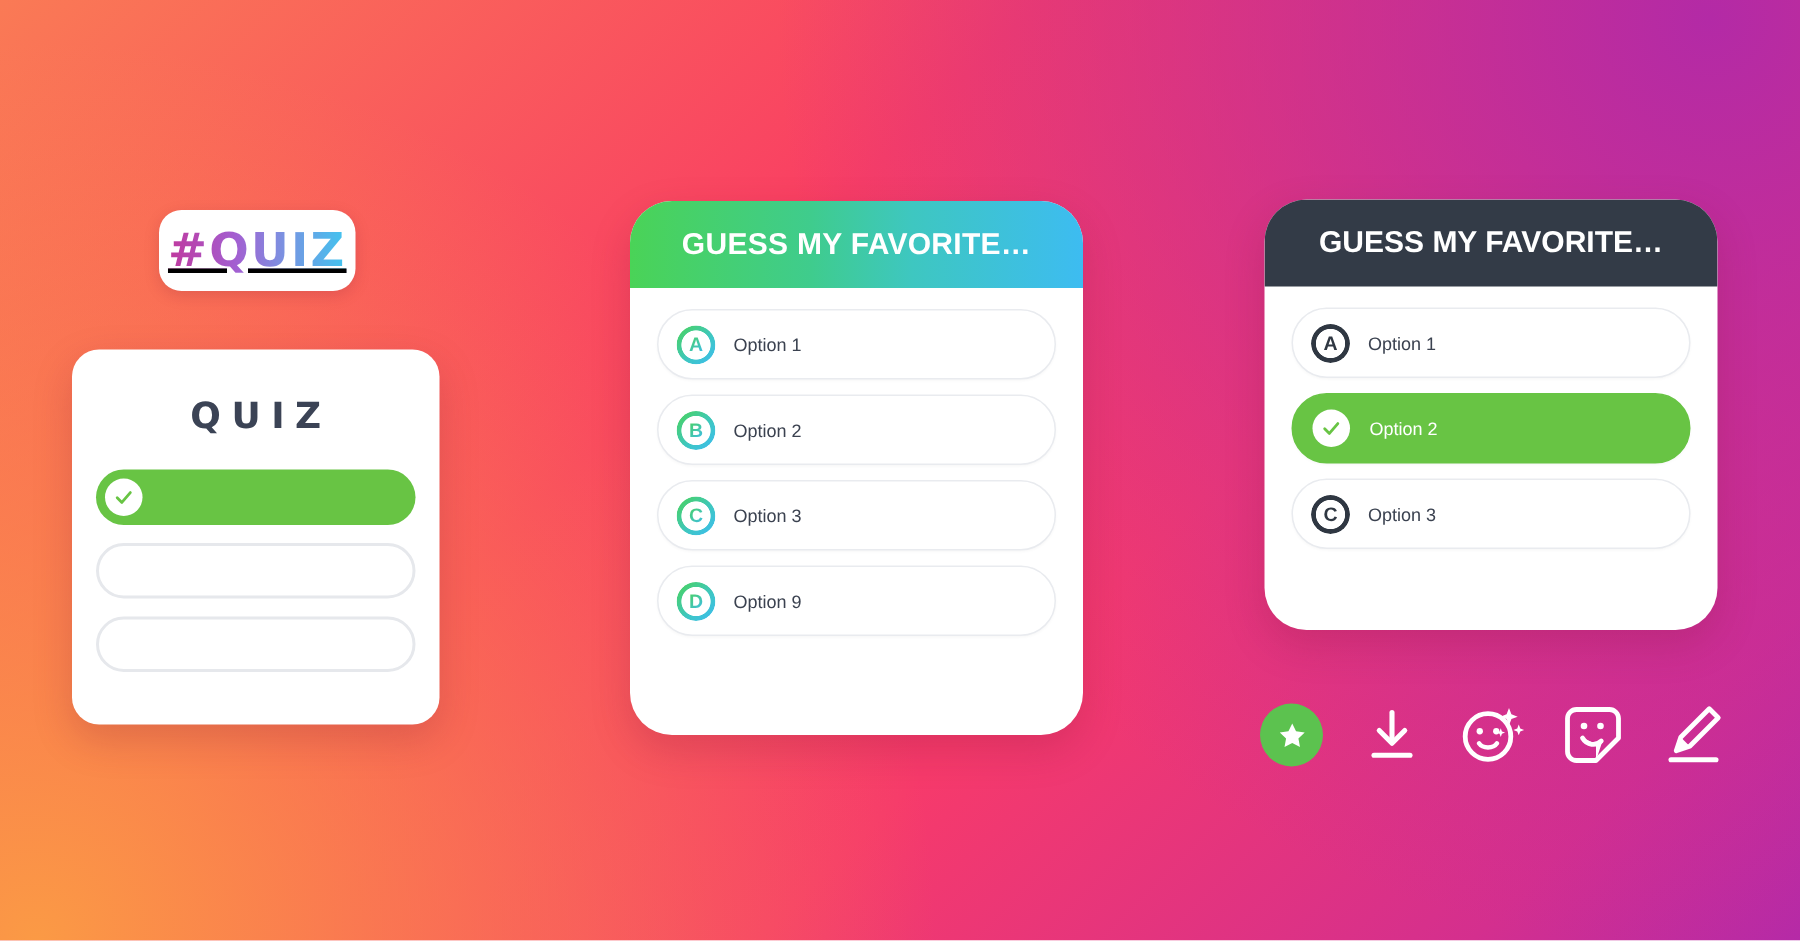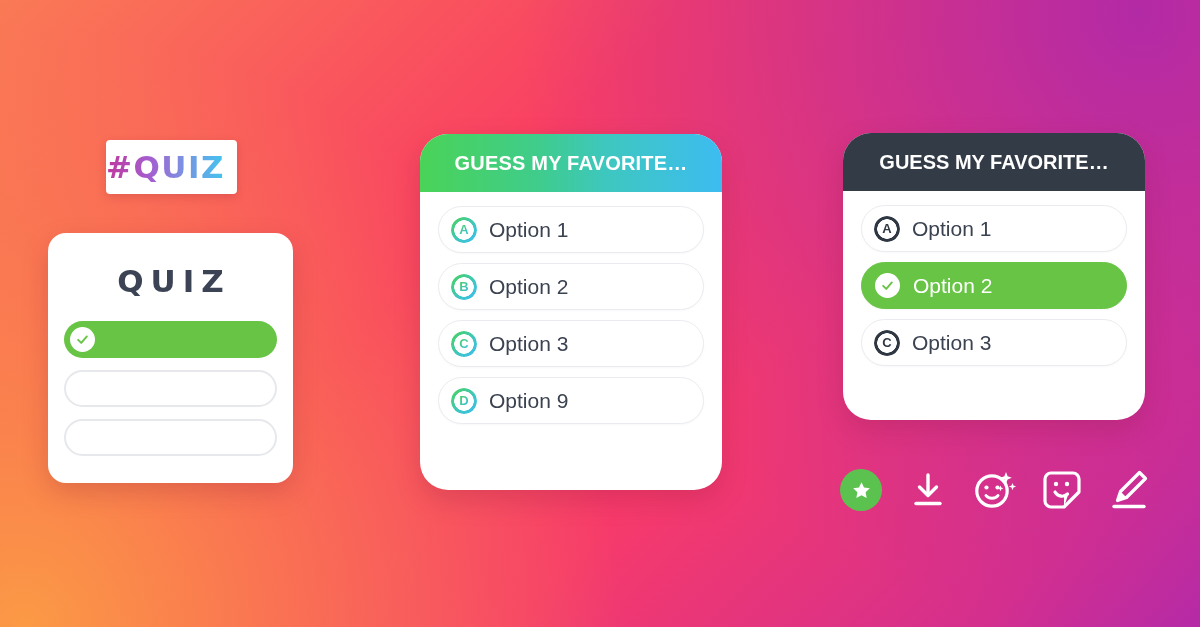--- a/index.html
+++ b/index.html
@@ -25,25 +25,26 @@
   }
 
   
   #hash-badge {
     position: absolute;
     left: 106px;
     top: 140px;
     width: 131px;
     height: 54px;
     background: #ffffff;
-    border-radius: 4px;
+    border-radius: 15px;
     box-shadow: 0 3px 10px rgba(120, 20, 50, .18);
     display: flex;
     align-items: center;
-    justify-content: flex-start;
+    justify-content: center;
+    text-decoration: underline;
   }
   #hash-badge .txt {
     font-family: "DejaVu Sans", sans-serif;
     font-size: 31px;
     font-weight: bold;
     letter-spacing: 1.5px;
     background: linear-gradient(90deg, #c0399e 0%, #a35fd1 38%, #7f8de0 62%, #41c5ef 100%);
     -webkit-background-clip: text;
     background-clip: text;
     color: transparent;
@@ -66,21 +67,21 @@
     top: 233px;
     width: 245px;
     height: 250px;
     border-radius: 18px;
   }
   #card-quiz .quiz-title {
     margin-top: 30px;
     text-align: center;
     color: #3b4355;
     font-family: "DejaVu Sans", sans-serif;
-    font-size: 31px;
+    font-size: 24px;
     font-weight: bold;
     letter-spacing: 7px;
     text-indent: 7px;
   }
   .bar-list {
     margin-top: 22px;
     padding: 0 16px;
     display: flex;
     flex-direction: column;
     gap: 12px;
@@ -172,21 +173,21 @@
     font-size: 13px;
     font-weight: bold;
     background: linear-gradient(135deg, #4ad357 0%, #3dbcf1 100%);
     -webkit-background-clip: text;
     background-clip: text;
     color: transparent;
     -webkit-text-fill-color: transparent;
     line-height: 1;
   }
   .opt-text {
-    font-size: 21px;
+    font-size: 12px;
     color: #3b4250;
   }
 
   
   #card-dark {
     left: 843px;
     top: 133px;
     width: 302px;
     height: 287px;
   }

